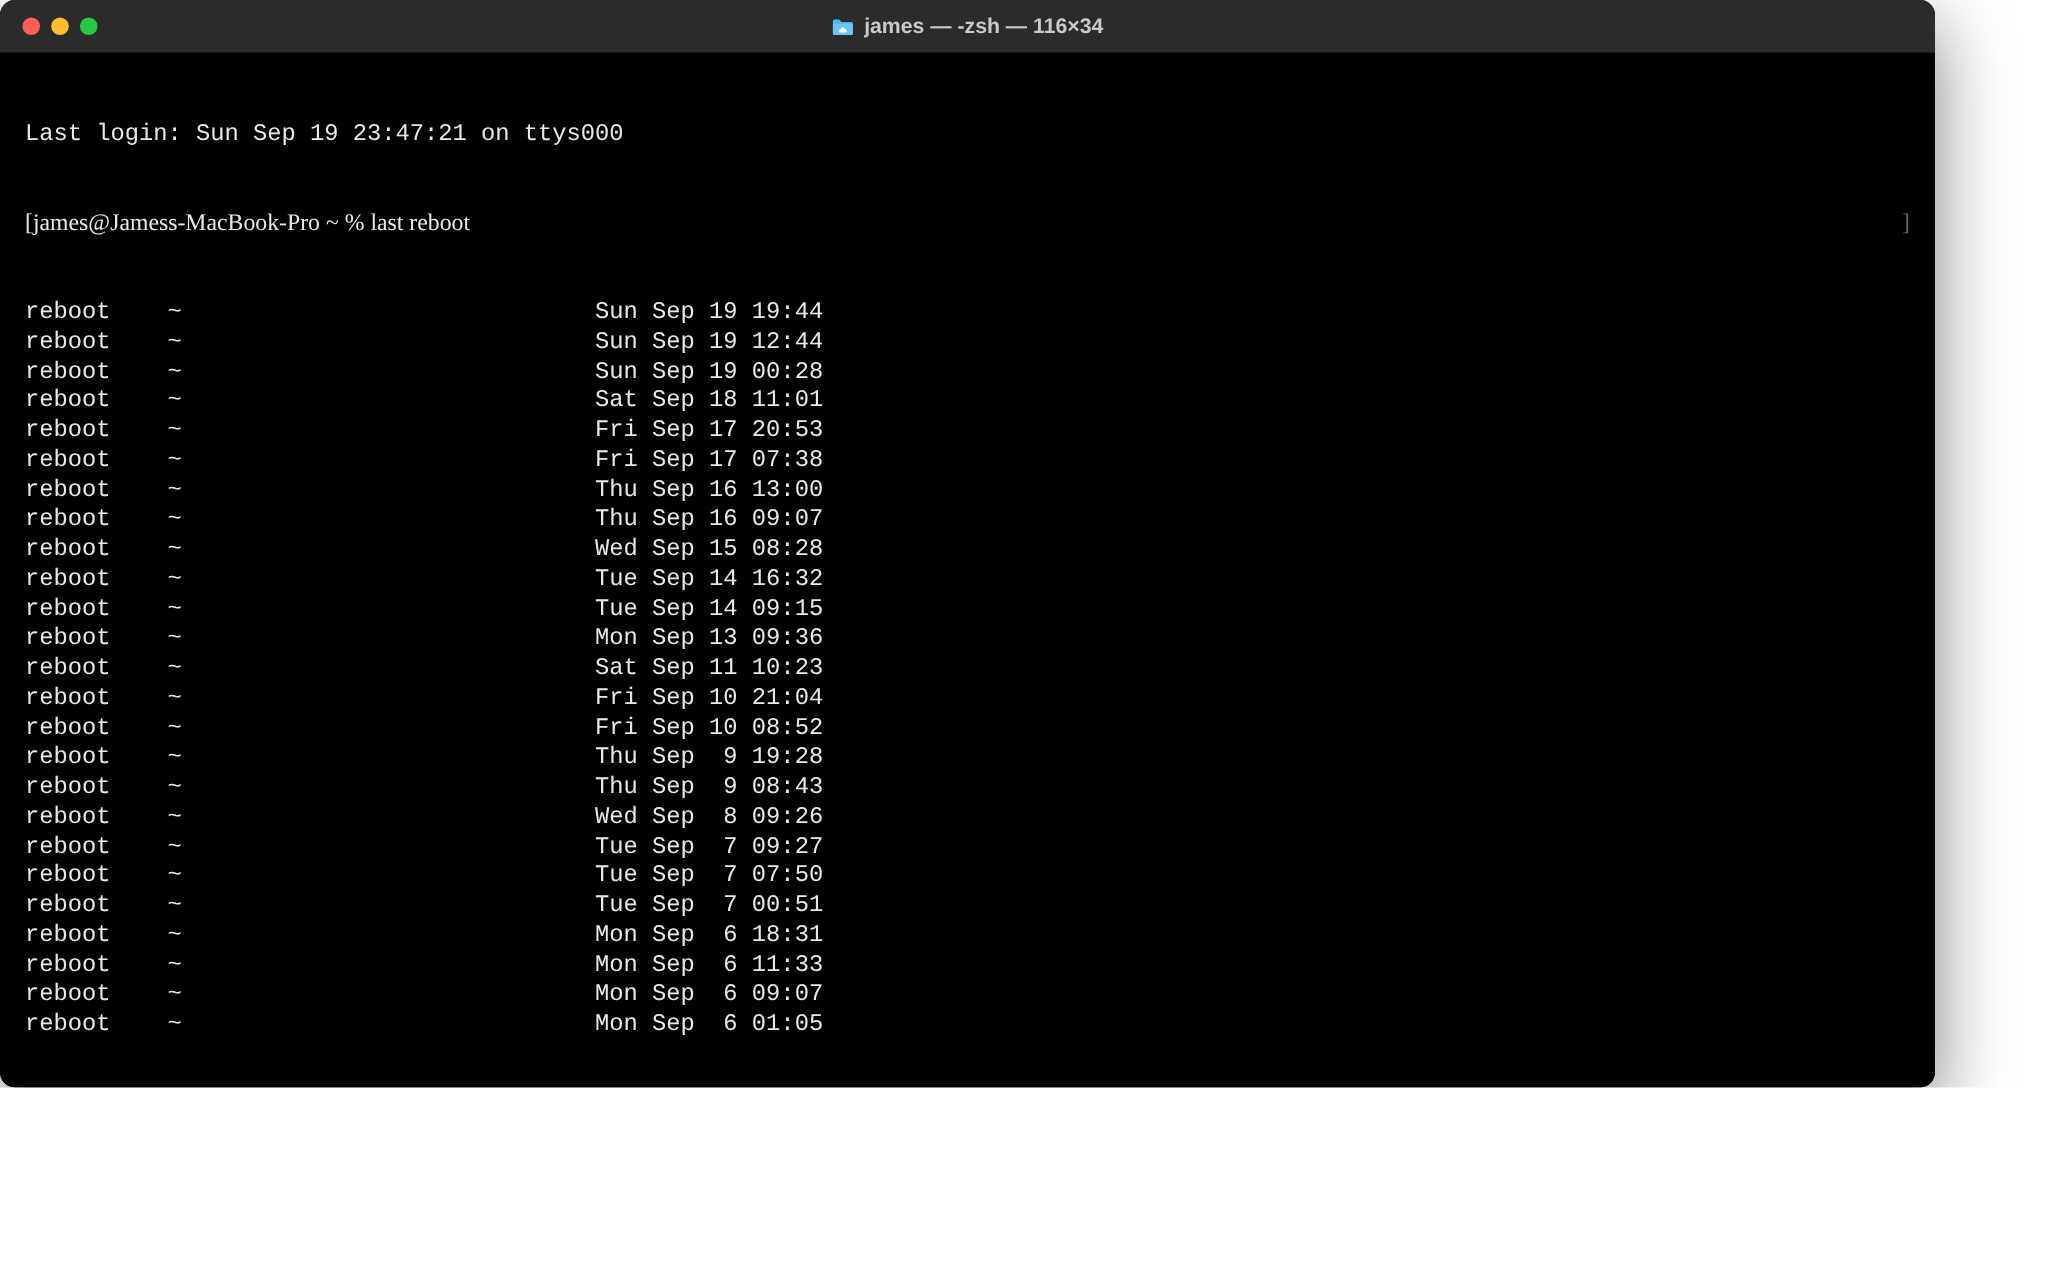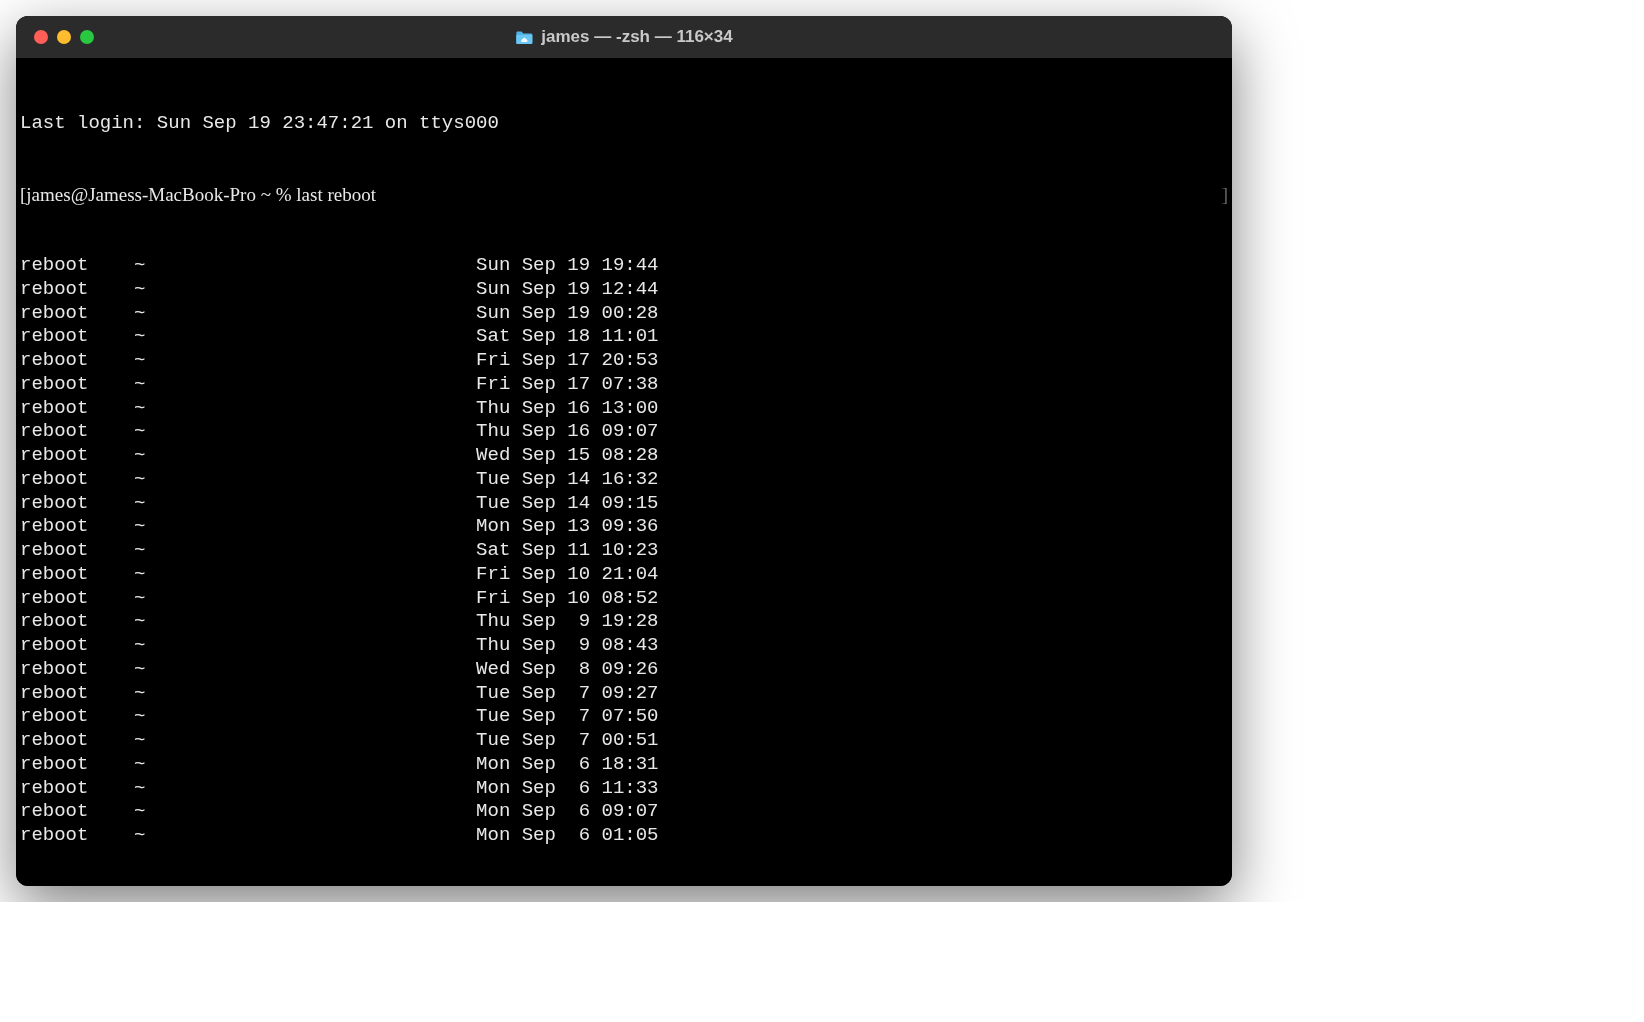--- a/index.html
+++ b/index.html
@@ -9,29 +9,29 @@
     }
     body {
       background: #fff;
       font-family: "SF Mono", "Menlo", "Monaco", "Courier New", monospace;
       display: flex;
       justify-content: flex-start;
       align-items: flex-start;
       padding: 0;
     }
     .terminal-window {
-      width: 1216px;
+      width: 1548px;
       height: 870px;
       background: #000;
       border-radius: 12px;
       overflow: hidden;
       box-shadow: 0 20px 60px rgba(0,0,0,0.5);
       display: flex;
       flex-direction: column;
-      margin: 16px;
+      margin: 0;
     }
     .title-bar {
       height: 42px;
       background: #2b2b2b;
       display: flex;
       align-items: center;
       position: relative;
       flex-shrink: 0;
     }
     .traffic-lights {
@@ -60,21 +60,21 @@
       font-weight: 600;
     }
     .folder-icon {
       width: 18px;
       height: 15px;
       display: inline-block;
     }
     .terminal-body {
       flex: 1;
       background: #000;
-      padding: 6px 4px;
+      padding: 6px 20px;
       color: #e8e8e8;
       font-size: 19px;
       line-height: 1.25;
       white-space: pre;
       overflow: hidden;
       border-radius: 12px;
     }
     .line {
       white-space: pre;
     }

